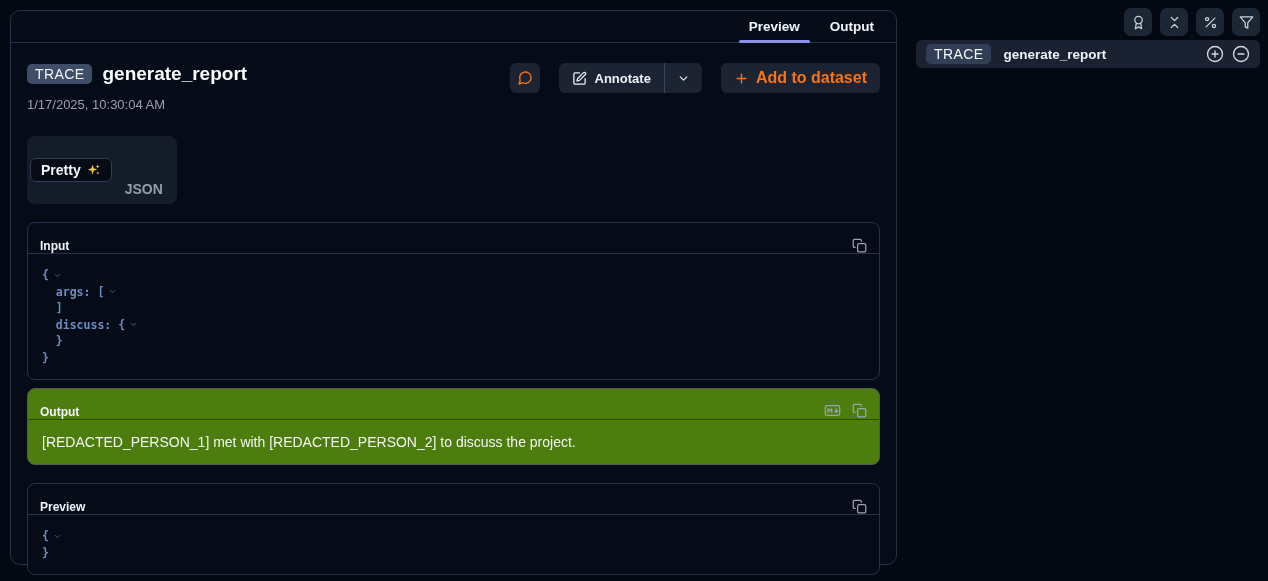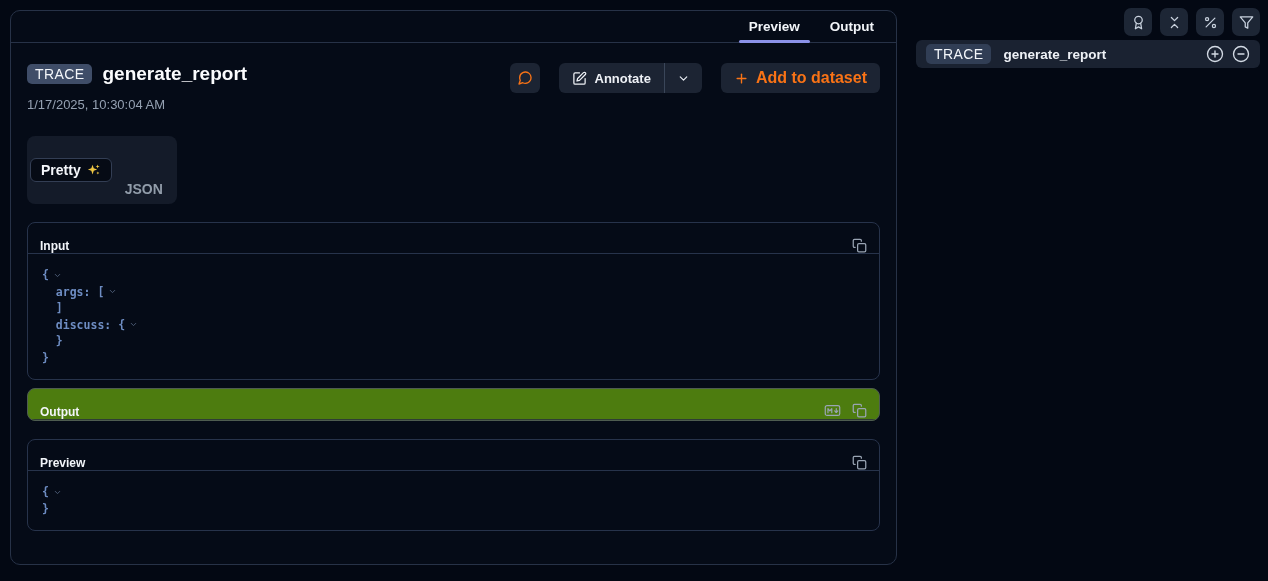--- a/index.html
+++ b/index.html
@@ -247,20 +247,21 @@
               </svg>
           </span>
           <span class="hdr-ic">
             <svg width="15" height="15" viewBox="0 0 24 24" fill="none" stroke="currentColor" stroke-width="2" stroke-linecap="round" stroke-linejoin="round">
                 <rect x="9" y="9" width="13" height="13" rx="2"></rect>
                 <path d="M5 15H4a2 2 0 0 1-2-2V4a2 2 0 0 1 2-2h9a2 2 0 0 1 2 2v1"></path>
               </svg>
           </span>
         </span>
       </div>
+      <div class="output-body">[REDACTED_PERSON_1] met with [REDACTED_PERSON_2] to discuss the project.</div>
     </div>
 
     
     <div class="box box-metadata">
       <div class="box-header">
         <span>Preview</span>
         <span class="box-header-icons">
           <span class="hdr-ic">
             <svg width="15" height="15" viewBox="0 0 24 24" fill="none" stroke="currentColor" stroke-width="2" stroke-linecap="round" stroke-linejoin="round">
                 <rect x="9" y="9" width="13" height="13" rx="2"></rect>

